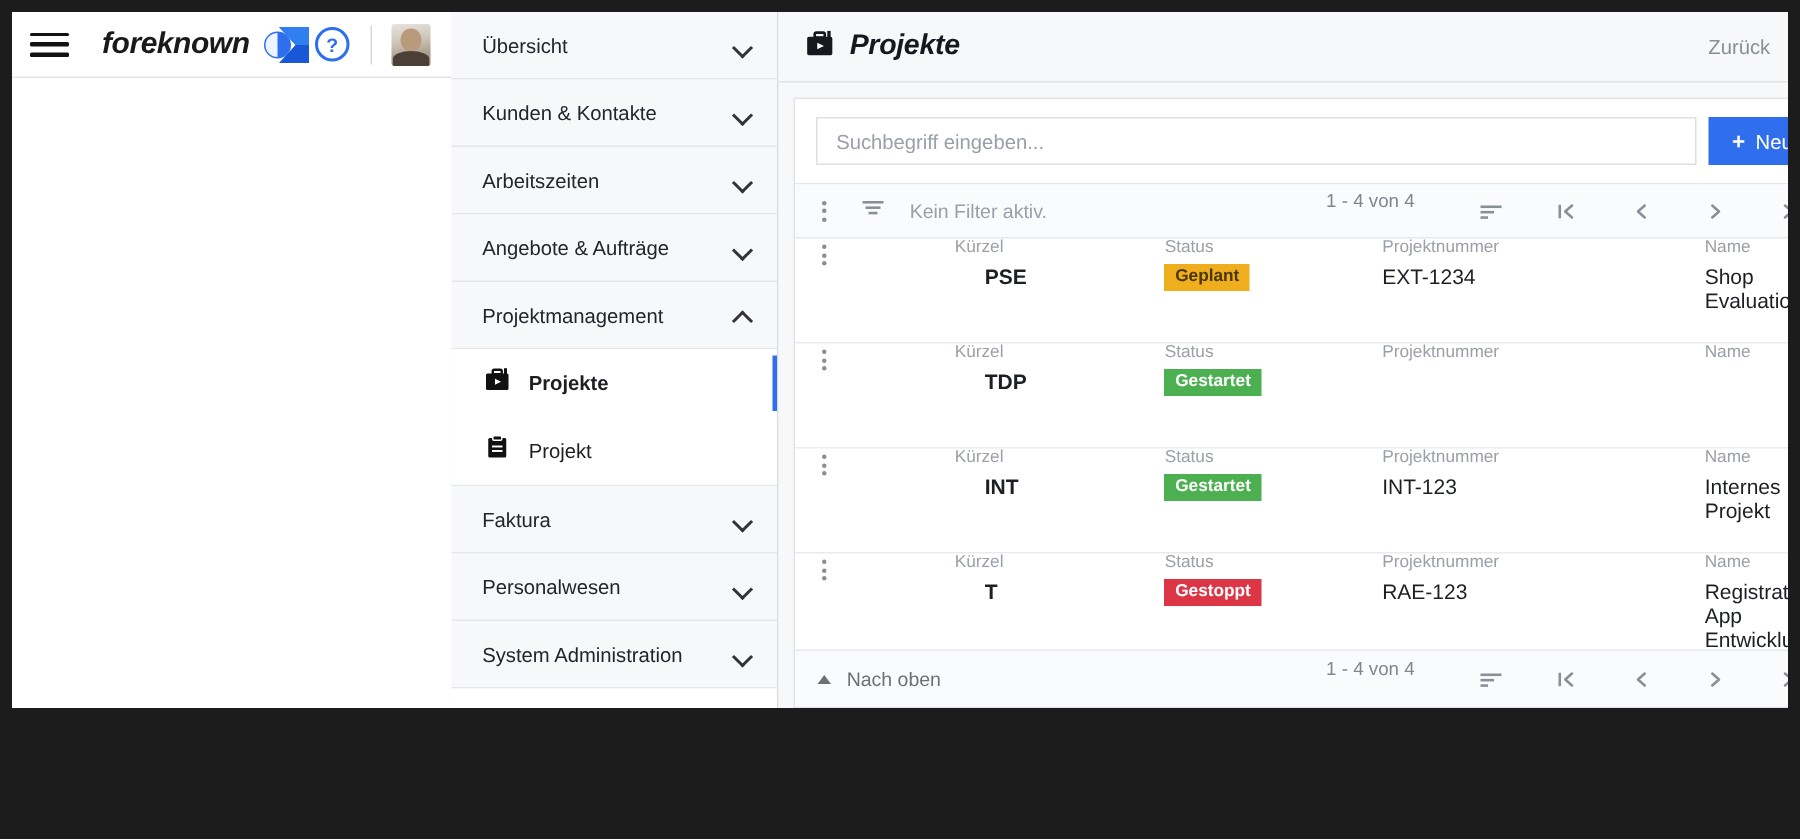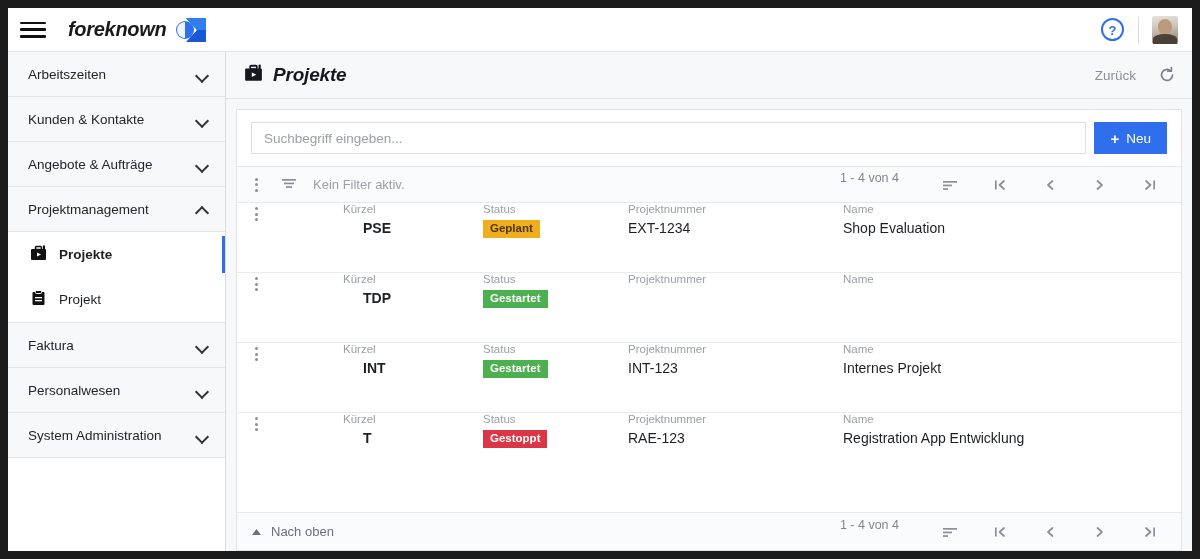--- a/index.html
+++ b/index.html
@@ -5,23 +5,23 @@
   * { box-sizing: border-box; margin: 0; padding: 0; }
   html, body {
     width: 1200px; height: 559px;
     background: #1c1c1c;
     font-family: "Liberation Sans", sans-serif;
     overflow: hidden;
   }
   .screen {
     position: absolute;
     left: 8px; top: 8px;
-    width: 1184px; height: 543px;
+    width: 1184px; height: 464px;
     background: #ffffff;
-    display: flex; flex-direction: column;
+    display: flex; flex-direction: row;
     overflow: hidden;
   }
 
   
   .topbar {
     height: 44px; min-height: 44px;
     background: #ffffff;
     border-bottom: 1px solid #e3e5e8;
     display: flex; align-items: center;
     padding: 0 14px 0 12px;
@@ -219,25 +219,29 @@
     </div>
     <div class="topbar-div"></div>
     <div class="avatar"></div>
   </div>
 
   <div class="body">
 
     <div class="sidebar">
 
       <div class="nav-group">
+        <div class="label">Übersicht</div>
+        <div class="chev"></div>
+      </div>
+      <div class="nav-group">
+        <div class="label">Kunden &amp; Kontakte</div>
+        <div class="chev"></div>
+      </div>
+      <div class="nav-group">
         <div class="label">Arbeitszeiten</div>
-        <div class="chev"></div>
-      </div>
-      <div class="nav-group">
-        <div class="label">Kunden &amp; Kontakte</div>
         <div class="chev"></div>
       </div>
       <div class="nav-group">
         <div class="label">Angebote &amp; Aufträge</div>
         <div class="chev"></div>
       </div>
 
       <div class="nav-group">
         <div class="label">Projektmanagement</div>
         <div class="chev up"></div>

